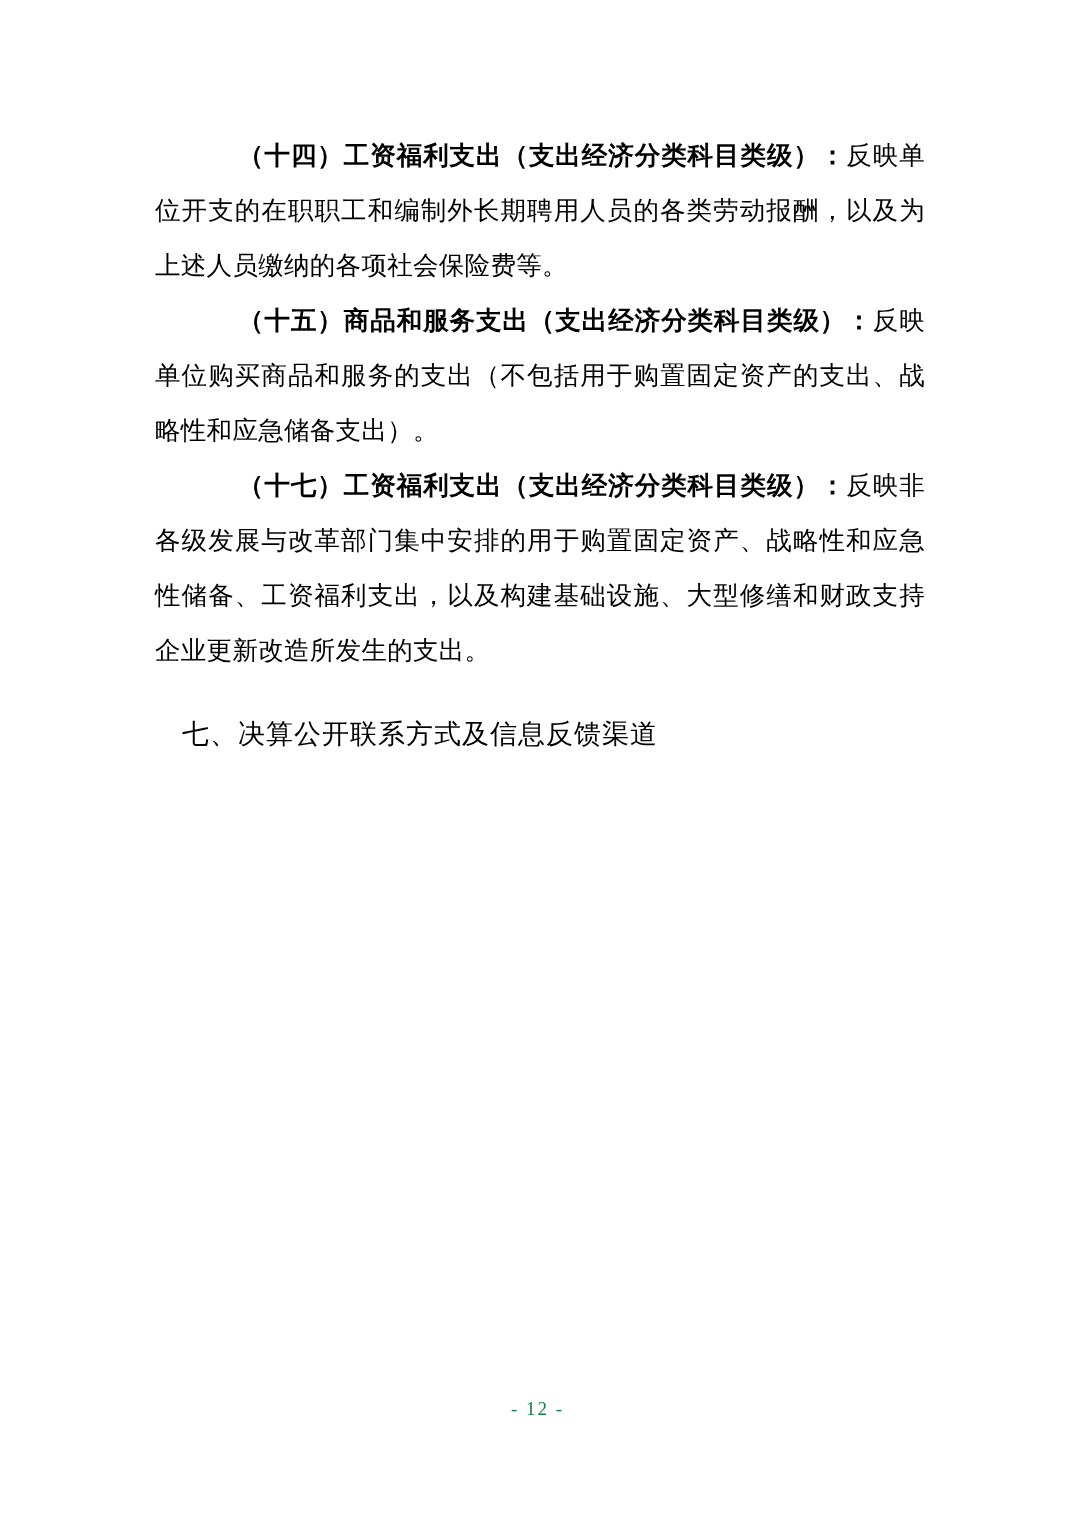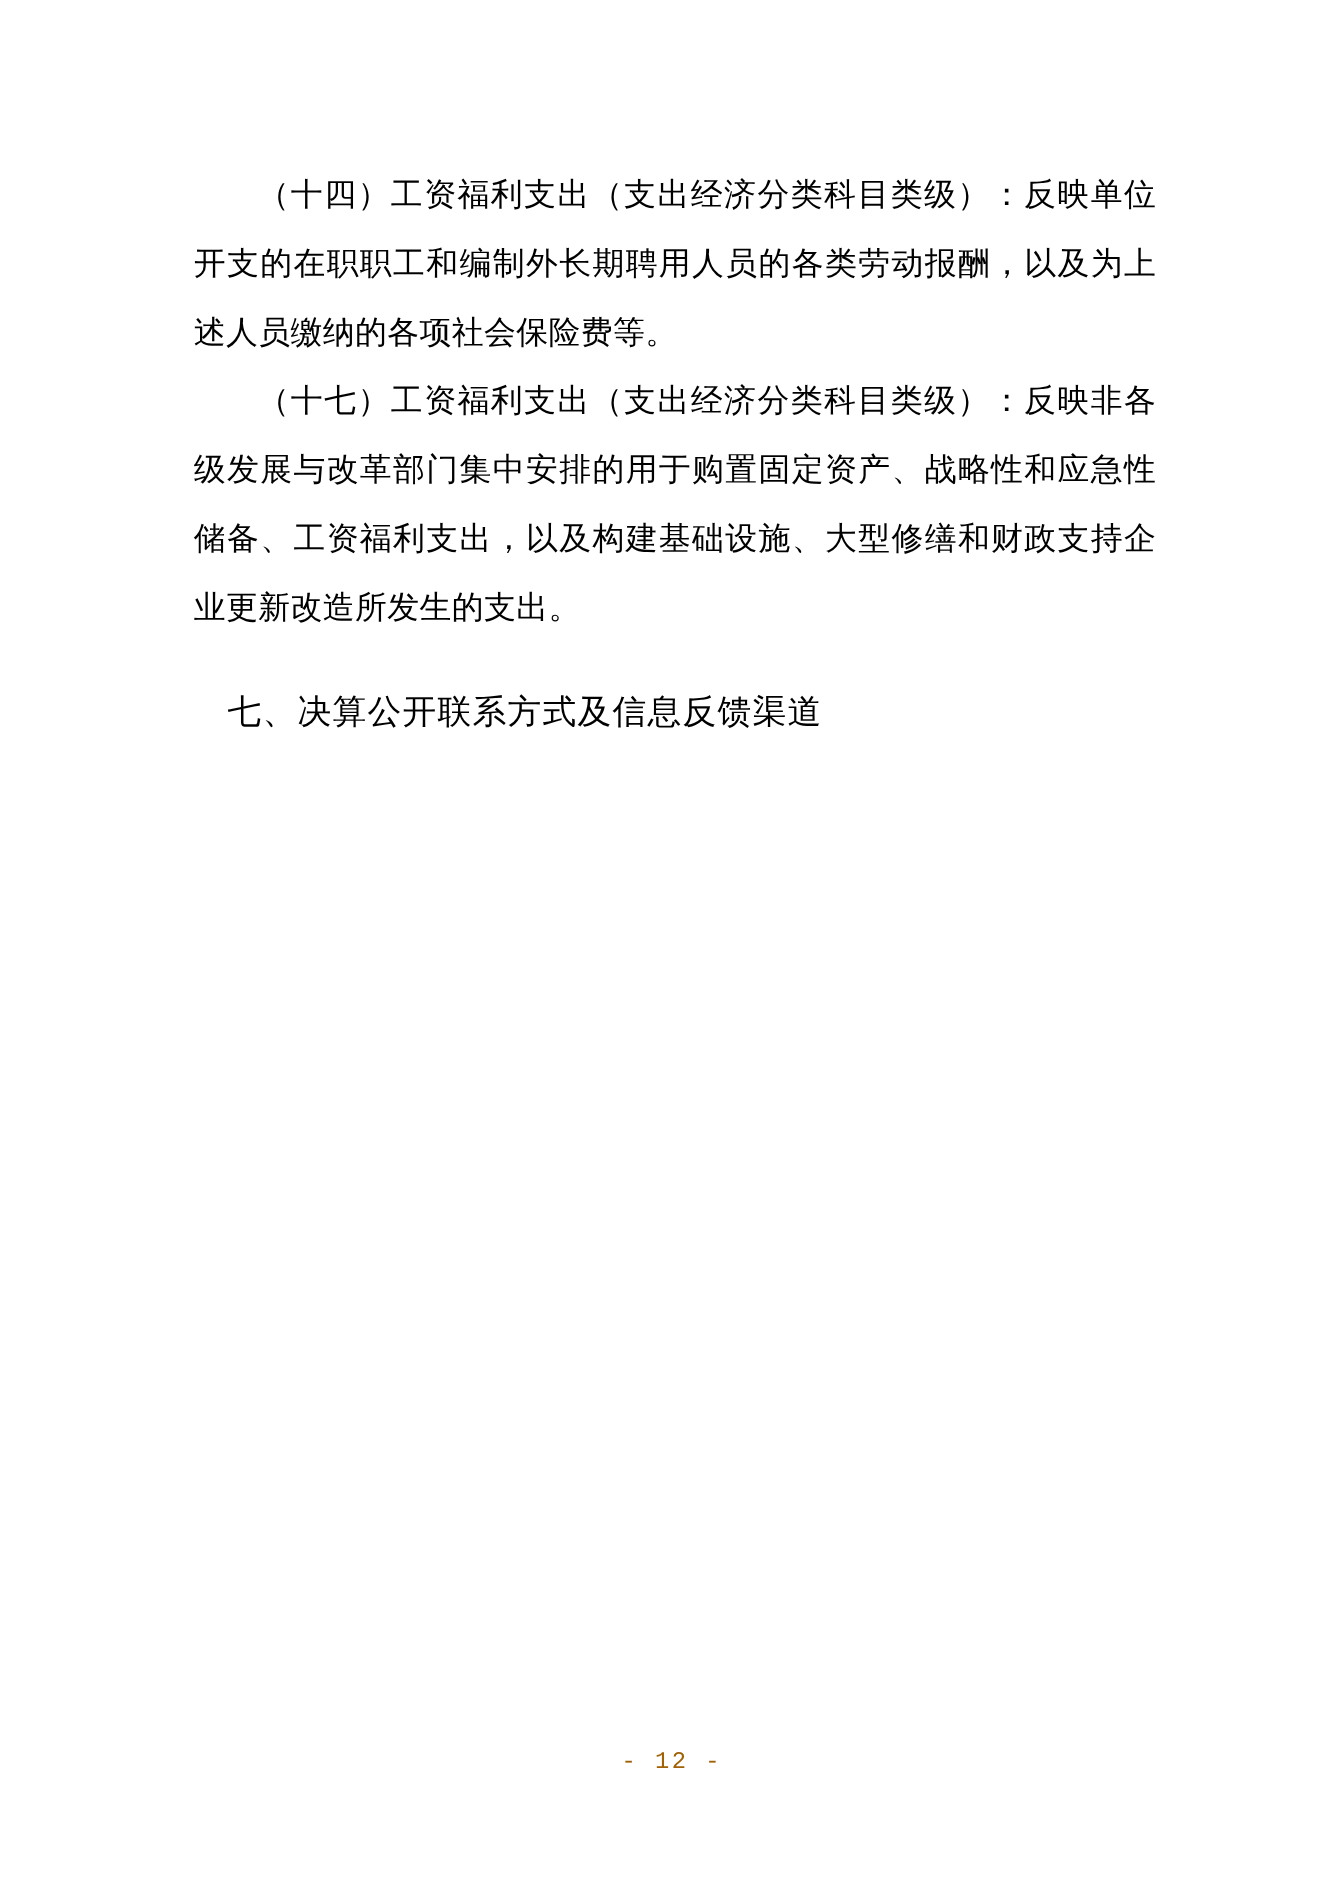--- a/index.html
+++ b/index.html
@@ -26,56 +26,60 @@
   }
   .para {
     font-size: 25.5px;
     line-height: 55px;
     text-align: justify;
     text-justify: inter-ideograph;
     margin: 0 0 0 0;
     letter-spacing: 0.3px;
   }
   .para .lead {
-    font-weight: normal;
+    font-weight: bold;
+    margin-left: 32px;
   }
   .indent2 {
     text-indent: 2em;
   }
   .section-title {
     font-size: 27px;
     font-weight: normal;
     line-height: 60px;
     margin: 26px 0 8px 0;
     text-indent: 1em;
     letter-spacing: 1px;
   }
   .footer {
     position: absolute;
     left: 0;
     right: 0;
     top: 1398px;
     text-align: center;
     font-size: 19px;
-    font-family: Liberation Mono, monospace;
-    color: #a16207;
+    font-family: Liberation Serif, serif;
+    color: #15803d;
     letter-spacing: 2px;
   }
 </style>
 </head>
 <body>
 
 <div class="page">
 
   <div class="content">
 
     <p class="para indent2">
       <span class="lead">（十四）工资福利支出（支出经济分类科目类级）：</span><span>反映单位开支的在职职工和编制外长期聘用人员的各类劳动报酬，以及为上述人员缴纳的各项社会保险费等。</span>
     </p>
 
+    <p class="para indent2">
+      <span class="lead">（十五）商品和服务支出（支出经济分类科目类级）：</span><span>反映单位购买商品和服务的支出（不包括用于购置固定资产的支出、战略性和应急储备支出）。</span>
+    </p>
 
 
     <p class="para indent2">
       <span class="lead">（十七）工资福利支出（支出经济分类科目类级）：</span><span>反映非各级发展与改革部门集中安排的用于购置固定资产、战略性和应急性储备、工资福利支出，以及构建基础设施、大型修缮和财政支持企业更新改造所发生的支出。</span>
     </p>
 
     <h2 class="section-title">七、决算公开联系方式及信息反馈渠道</h2>
 
 
   </div>

